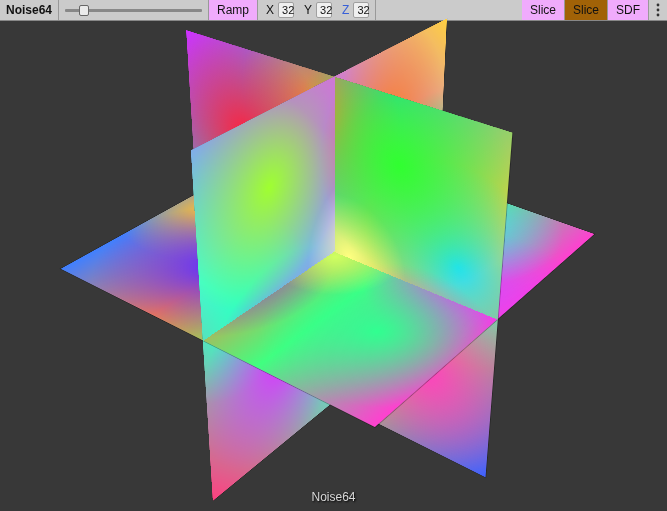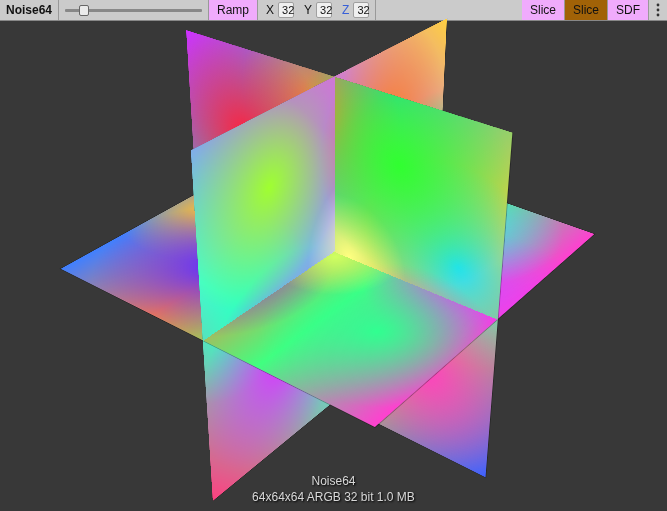--- a/index.html
+++ b/index.html
@@ -212,14 +212,13 @@
 <div class="viewport">
   <div class="scene">
     <div class="plane plane-xz"></div>
     <div class="plane plane-yz"></div>
     <div class="plane plane-xy"></div>
   </div>
 </div>
 
 <div class="footer">
   <div>Noise64</div>
-  <div>64x64x64 ARGB 32 bit 1.0 MB</div>
 </div>
 
 </body></html>

